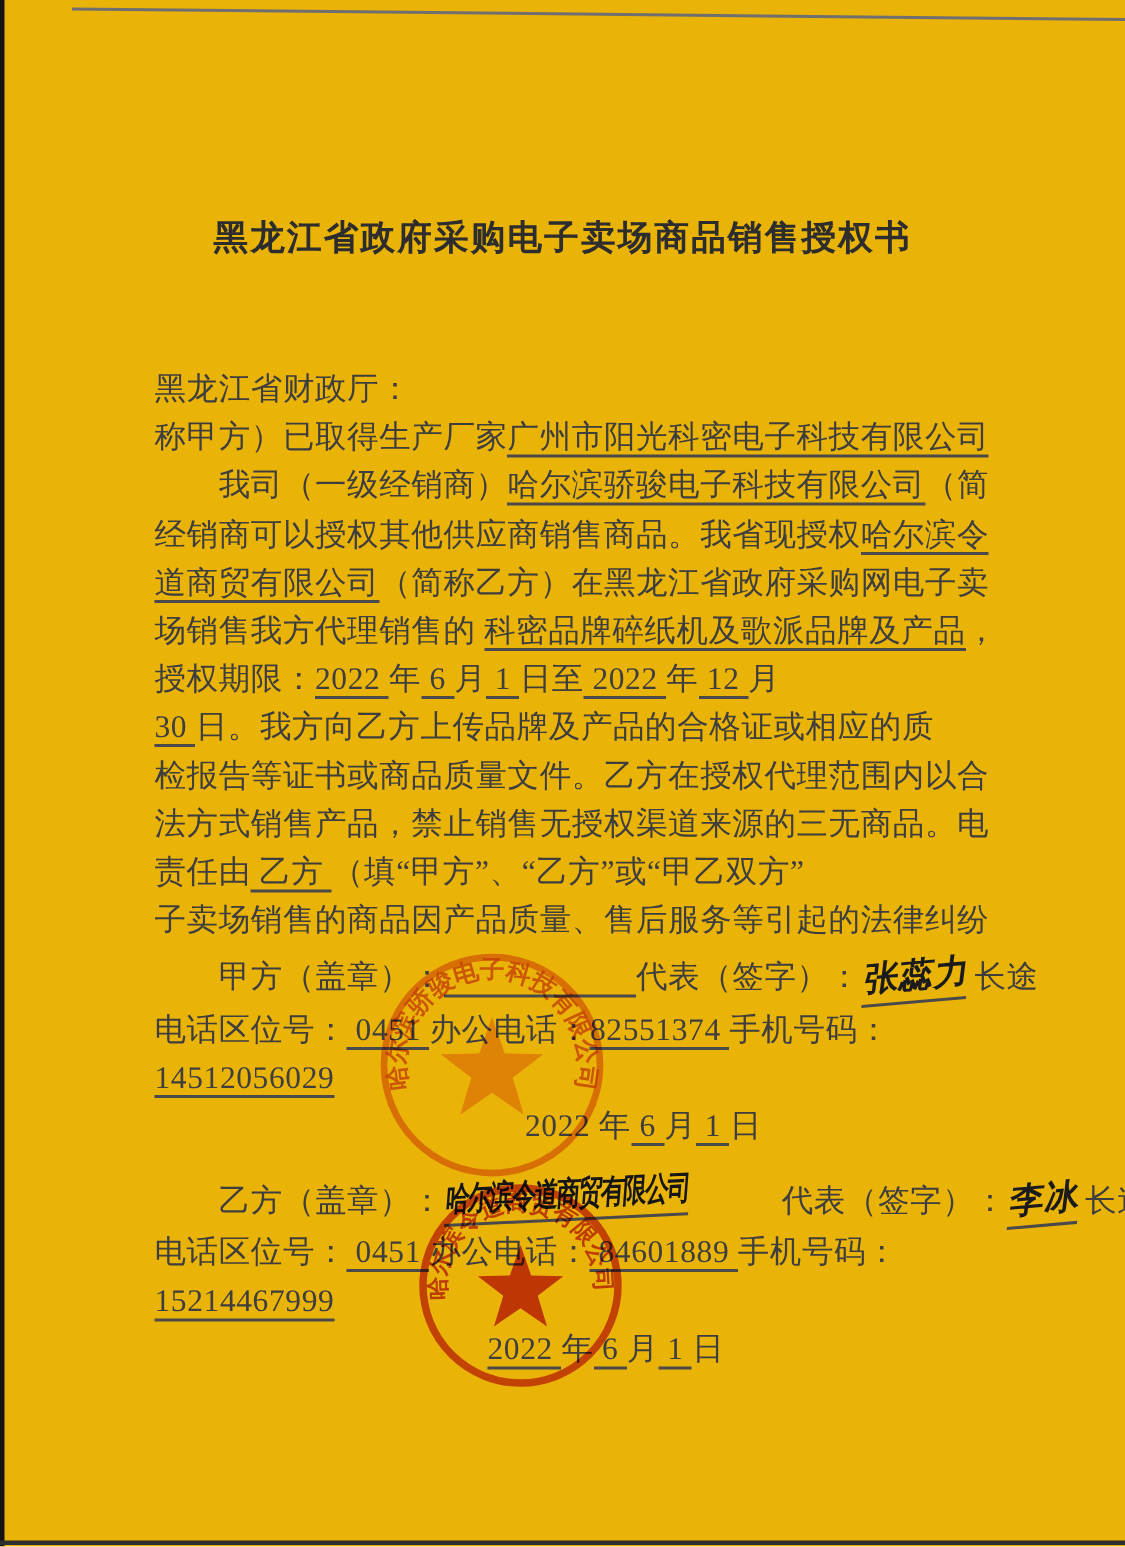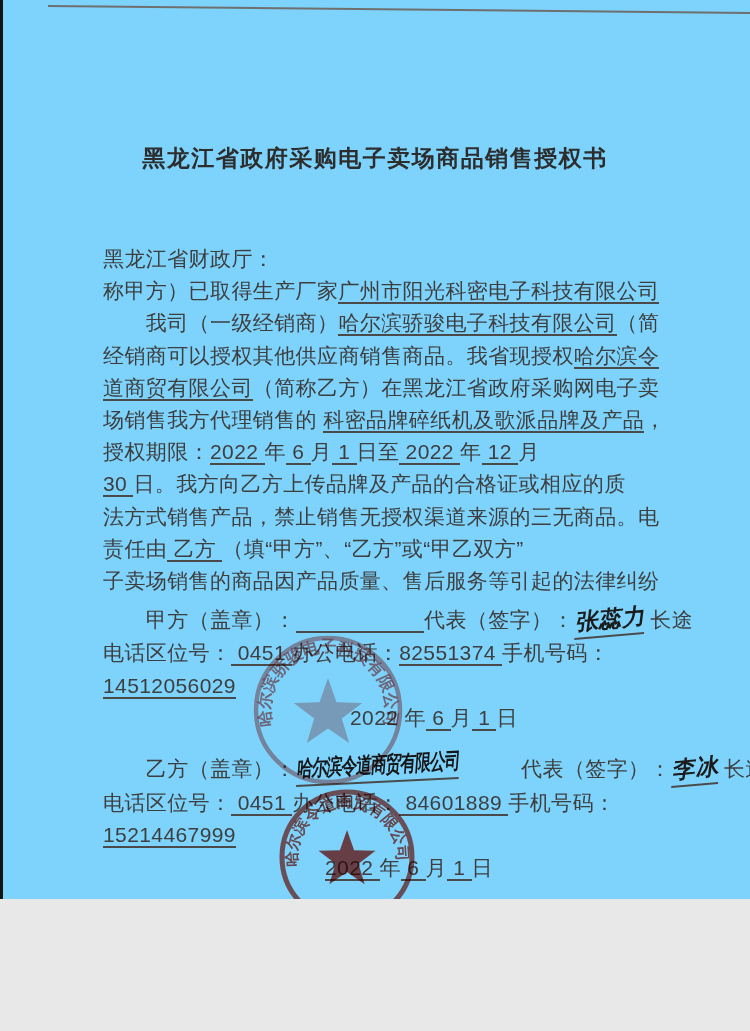--- a/index.html
+++ b/index.html
@@ -1,29 +1,29 @@
 <!DOCTYPE html>
 <html><head>
 <meta charset="utf-8">
 <style>
   html,body { margin:0; padding:0; background:#e8e8e8; }
   .page {
-    position:relative; width:750px; height:899px; margin:0 auto;
-    background:#7dd3fc; overflow:hidden;
+    position:relative; width:750px; height:1031px; margin:0 auto;
+    background:#eab308; overflow:hidden;
     font-family:"Liberation Sans", sans-serif; color:#3e3e3e;
   }
   .edge-left  { position:absolute; left:0; top:0; width:3px; height:1031px; background:#141414; }
   .edge-top   { position:absolute; left:0; top:0; width:750px; height:16px; pointer-events:none; }
   .edge-bottom{ position:absolute; left:0; top:1027px; width:750px; height:3px; background:#2e2e2e; }
   .title {
     position:absolute; top:143px; left:40px; width:670px; text-align:center;
     font-size:23px; font-weight:bold; color:#2d2d2d; letter-spacing:1.5px;
   }
   .content { position:absolute; left:103px; top:243px; width:600px; }
-  .line { font-size:21px; line-height:32.2px; white-space:nowrap; letter-spacing:0.4px; }
+  .line { font-size:21px; line-height:32.2px; white-space:nowrap; letter-spacing:0.4px;font-family:Liberation Serif, serif; }
   .u { border-bottom:2px solid #4a4a4a; }
   .hand {
     display:inline-block; font-weight:600; color:#1b1b1b; font-size:23px;
     transform:rotate(-5deg) skewX(-12deg); transform-origin:50% 100%;
   }
   .hand-cram {
     display:inline-block; font-weight:600; color:#161616; font-size:22px;
     letter-spacing:-1.5px; transform:scaleX(0.72) rotate(-2deg) skewX(-8deg);
     transform-origin:0 100%;
   }
@@ -51,20 +51,21 @@
   <div class="content">
     <div>
         <div class="line"><span>黑龙江省财政厅：</span></div>
         <div class="line"><span>称甲方）已取得生产厂家</span><span class="u">广州市阳光科密电子科技有限公司</span></div>
         <div class="line"><span>　　我司（一级经销商）</span><span class="u">哈尔滨骄骏电子科技有限公司</span><span>（简</span></div>
         <div class="line"><span>经销商可以授权其他供应商销售商品。我省现授权</span><span class="u">哈尔滨令</span></div>
         <div class="line"><span class="u">道商贸有限公司</span><span>（简称乙方）在黑龙江省政府采购网电子卖</span></div>
         <div class="line"><span>场销售我方代理销售的 </span><span class="u">科密品牌碎纸机及歌派品牌及产品</span><span>，</span></div>
         <div class="line"><span>授权期限：</span><span class="u">2022 </span><span>年</span><span class="u">  6  </span><span>月</span><span class="u">  1  </span><span>日至</span><span class="u"> 2022 </span><span>年</span><span class="u">  12  </span><span>月</span></div>
         <div class="line"><span class="u"> 30  </span><span>日。我方向乙方上传品牌及产品的合格证或相应的质</span></div>
+        <div class="line"><span>检报告等证书或商品质量文件。乙方在授权代理范围内以合</span></div>
         <div class="line"><span>法方式销售产品，禁止销售无授权渠道来源的三无商品。电</span></div>
         <div class="line"><span>责任由</span><span class="u"> 乙方 </span><span>（填“甲方”、“乙方”或“甲乙双方”</span></div>
         <div class="line"><span>子卖场销售的商品因产品质量、售后服务等引起的法律纠纷</span></div>
       </div>
     <div class="party-a">
         <div class="line"><span>　　甲方（盖章）：</span><span class="u">　　　　　　</span><span>代表（签字）：</span><span class="u hand">张蕊力</span><span> 长途</span></div>
         <div class="line"><span>电话区位号：</span><span class="u"> 0451 </span><span>办公电话：</span><span class="u">82551374 </span><span>手机号码：</span></div>
         <div class="line"><span class="u">14512056029</span></div>
         <div class="line date-a"><span>2022 年</span><span class="u"> 6  </span><span>月</span><span class="u"> 1  </span><span>日</span></div>
       </div>

